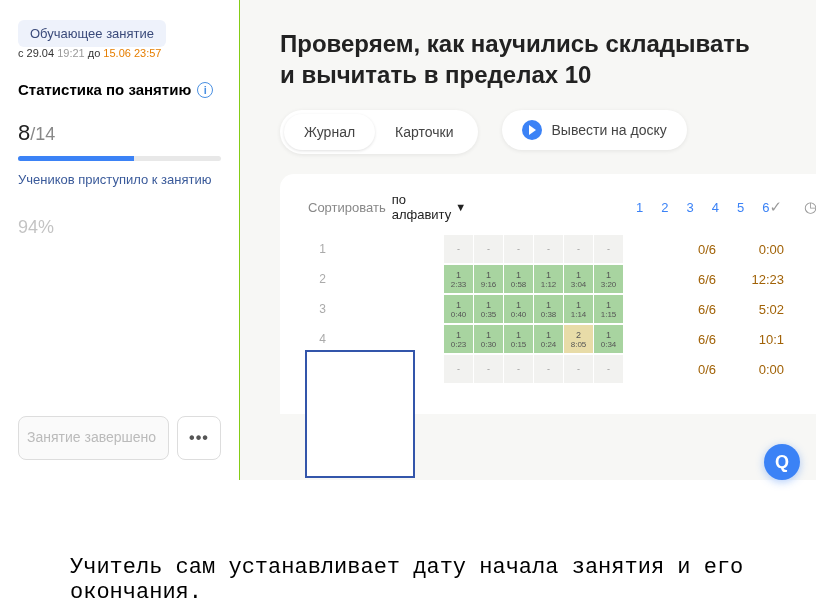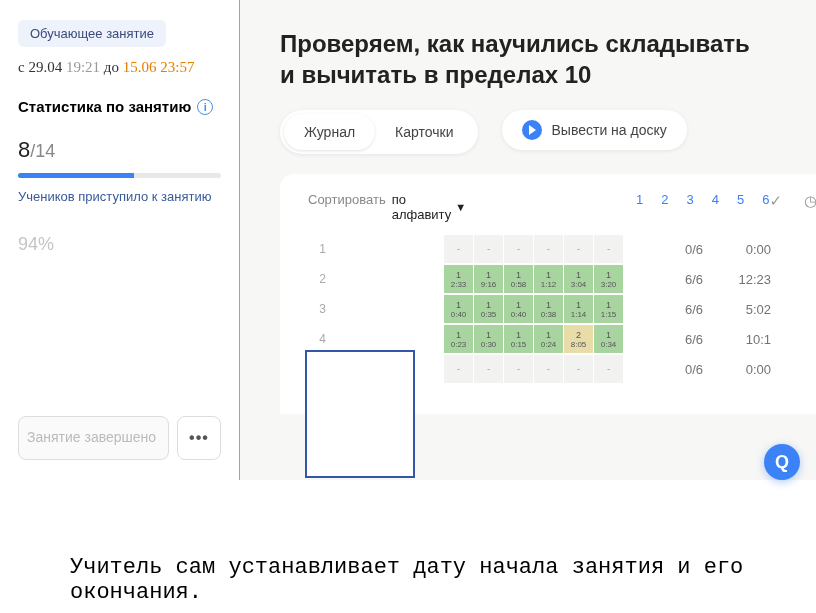--- a/index.html
+++ b/index.html
@@ -1,20 +1,20 @@
 <!DOCTYPE html>
 <html><head>
 <meta charset="utf-8">
 <style>
 * { margin: 0; padding: 0; box-sizing: border-box; }
 body { font-family: Arial, sans-serif; background: #fff; width: 816px; height: 613px; overflow: hidden; position: relative; }
 .app { display: flex; width: 100%; height: 480px; }
 .sidebar { width: 240px; background: #fff; padding: 20px 18px; border-right: 1px solid #84cc16; position: relative; }
 .badge { display: inline-block; background: #eef2fb; color: #3a4a7a; font-size: 13px; padding: 6px 12px; border-radius: 6px; font-weight: 500; }
-.dates { margin-top: 12px; font-size: 15px; color: #333; font-family: Liberation Serif, serif; }
+.dates { margin-top: 0; font-size: 11px; color: #333; }
 .dates .t1 { color: #999; }
 .dates .t2 { color: #e67e00; font-weight: 500; }
 .status-row { margin-top: 8px; font-size: 13px; color: #444; display: flex; align-items: center; gap: 6px; }
 .dot { width: 5px; height: 5px; background: #e67e00; border-radius: 50%; display: inline-block; }
 .stats-title { margin-top: 22px; font-size: 15px; font-weight: 600; display: flex; align-items: center; gap: 6px; }
 .info-icon { width: 16px; height: 16px; border: 1.5px solid #4a90e2; border-radius: 50%; display: inline-flex; align-items: center; justify-content: center; color: #4a90e2; font-size: 11px; font-weight: bold; }
 .fraction { margin-top: 22px; font-size: 22px; color: #222; }
 .fraction .denom { color: #888; font-size: 18px; }
 .progress { margin-top: 10px; width: 100%; height: 5px; background: #e8e8e8; border-radius: 3px; overflow: hidden; }
 .progress-fill { height: 100%; background: #3b82f6; width: 57%; }
@@ -30,38 +30,38 @@
 .cards-icon::after { content: ""; position: absolute; left: 0; right: 0; bottom: -3px; height: 1.5px; background: #888; }
 .controls { margin-top: 20px; display: flex; align-items: flex-start; gap: 24px; }
 .seg { display: flex; background: #fff; border-radius: 24px; padding: 4px; box-shadow: 0 1px 4px rgba(0,0,0,0.08); }
 .seg-btn { padding: 10px 20px; border-radius: 20px; font-size: 14px; cursor: pointer; color: #444; }
 .seg-btn.active { background: #fff; box-shadow: 0 1px 3px rgba(0,0,0,0.12); font-weight: 500; }
 .seg-btn.inactive { background: transparent; }
 .broadcast { display: flex; align-items: center; gap: 10px; background: #fff; border-radius: 24px; padding: 10px 20px; box-shadow: 0 1px 4px rgba(0,0,0,0.08); font-size: 14px; color: #444; cursor: pointer; }
 .play { width: 20px; height: 20px; background: #3b82f6; border-radius: 50%; position: relative; }
 .play::after { content: ""; position: absolute; left: 7px; top: 5px; border-left: 7px solid #fff; border-top: 5px solid transparent; border-bottom: 5px solid transparent; }
 .panel { margin-top: 20px; background: #fff; border-radius: 14px 0 0 0; padding: 18px 0 0 28px; height: 240px; overflow: hidden; }
-.panel-head { display: flex; align-items: flex-start; font-size: 13px; }
+.panel-head { display: flex; align-items: center; font-size: 13px; }
 .sort-label { color: #888; margin-right: 6px; }
 .sort-val { color: #222; font-weight: 500; display: flex; align-items: center; gap: 4px; cursor: pointer; }
 .chev { font-size: 11px; }
 .col-nums { margin-left: 170px; display: flex; gap: 18px; color: #3b82f6; font-size: 13px; }
 .col-nums span { cursor: pointer; }
 .head-icons { margin-left: auto; margin-right: 30px; display: flex; gap: 22px; color: #999; font-size: 15px; }
 .table { margin-top: 12px; }
 .trow { display: flex; align-items: center; height: 30px; font-size: 11px; }
 .rn { width: 18px; color: #aaa; font-size: 12px; text-align: right; margin-right: 10px; }
 .grid { display: flex; margin-left: 108px; }
 .cell { width: 30px; height: 28px; display: flex; flex-direction: column; align-items: center; justify-content: center; font-size: 8px; color: #555; border-right: 1px solid #fff; }
 .cell.g { background: #a8d4a0; }
 .cell.y { background: #e8dca8; }
 .cell.e { background: #f2f2f0; color: #999; }
 .cell .top { font-size: 9px; }
 .cell .bot { font-size: 8px; }
-.tail { margin-left: auto; margin-right: 45px; display: flex; gap: 20px; color: #737373; font-size: 13px; width: 86px; justify-content: space-between; }
+.tail { margin-left: auto; margin-right: 32px; display: flex; gap: 20px; color: #a16207; font-size: 13px; width: 86px; justify-content: space-between; }
 .namebox { position: absolute; left: 305px; top: 350px; width: 110px; height: 128px; background: #fff; border: 2px solid #3355aa; }
 .fab { position: absolute; right: 16px; top: 444px; width: 36px; height: 36px; background: #3b82f6; border-radius: 50%; display: flex; align-items: center; justify-content: center; color: #fff; font-size: 18px; font-weight: bold; box-shadow: 0 2px 8px rgba(59,130,246,0.4); cursor: pointer; }
 .caption { position: absolute; left: 70px; top: 555px; font-family: Liberation Mono, monospace; font-size: 22px; color: #000; }
 </style>
 </head>
 <body>
 
 <div class="app">
   <div class="sidebar">
     <span class="badge">Обучающее занятие</span>

